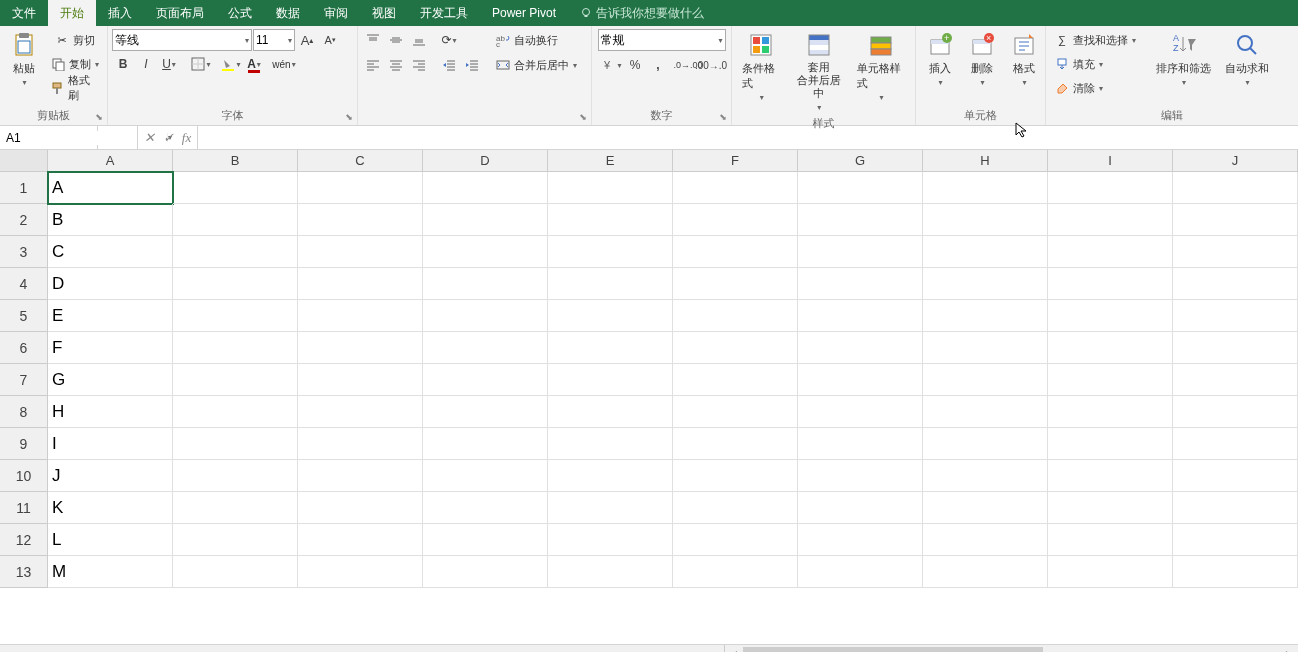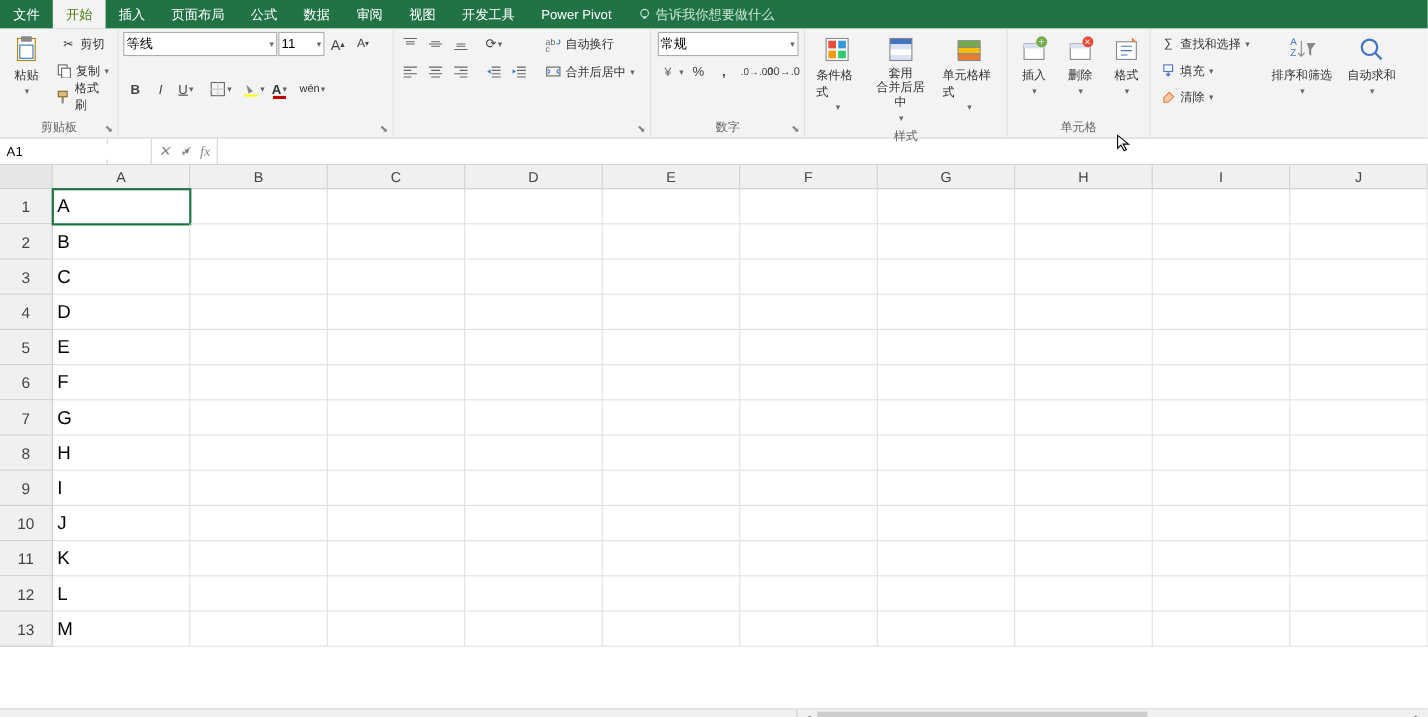--- a/index.html
+++ b/index.html
@@ -129,21 +129,21 @@
             </span>
           <span>格式刷</span>
         </div>
       </div>
     </div>
     <div class="group-label">剪贴板</div>
     <div class="launcher">⬊</div>
   </div>
 
   <div class="group" style="width:250px">
-    <div class="group-body" style="flex-direction:column;gap:19px;align-items:flex-start">
+    <div class="group-body" style="flex-direction:column;gap:2px;align-items:flex-start">
       <div class="btn-row">
         <div class="font-select font-name">
           <span>等线</span>
             <span class="drop-arrow">▾</span>
         </div>
         <div class="font-select font-size">
           <span>11</span>
             <span class="drop-arrow">▾</span>
         </div>
         <div class="mini-btn" style="font-size:13px">A<sup style="font-size:8px">▴</sup></div>
@@ -184,20 +184,21 @@
             </svg>
             <span class="drop-arrow">▾</span>
           </div>
         <div style="width:6px"></div>
         <div class="mini-btn" style="font-size:10px">
             <span style="color:#333">wén</span>
             <span class="drop-arrow">▾</span>
           </div>
       </div>
     </div>
+    <div class="group-label">字体</div>
     <div class="launcher">⬊</div>
   </div>
 
   <div class="group" style="width:234px">
     <div class="group-body">
       <div style="display:flex;flex-direction:column;gap:3px">
         <div class="btn-row">
           <div class="mini-btn">
               <svg width="14" height="14" viewBox="0 0 14 14">
                 <line x1="1" y1="2" x2="13" y2="2" stroke="#666"></line>
@@ -449,20 +450,21 @@
         <span class="icon-lg">
             <svg width="28" height="28" viewBox="0 0 28 28">
               <circle cx="12" cy="12" r="7" fill="none" stroke="#4472c4" stroke-width="2"></circle>
               <line x1="17" y1="17" x2="23" y2="23" stroke="#4472c4" stroke-width="2"></line>
             </svg>
           </span>
         <span>自动求和</span>
           <span class="drop-arrow">▾</span>
       </div>
     </div>
+    <div class="group-label">编辑</div>
   </div>
 
   <div class="cursor-arrow">
     <svg width="16" height="16" viewBox="0 0 16 16">
         <path d="M2 1 L2 13 L5 10 L8 15 L10 14 L7 9 L12 9 Z" fill="#fff" stroke="#000"></path>
       </svg>
   </div>
 </div>
 
 <div class="formula-bar">

